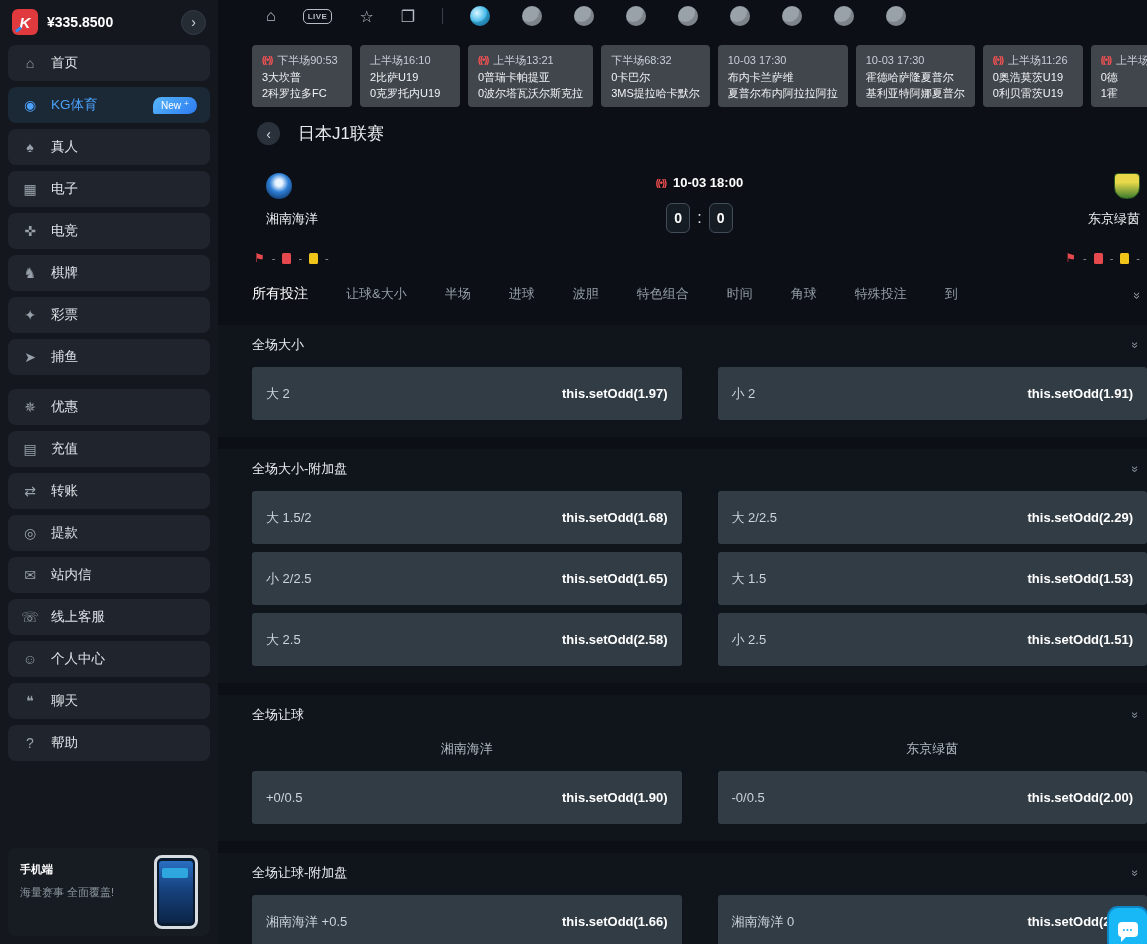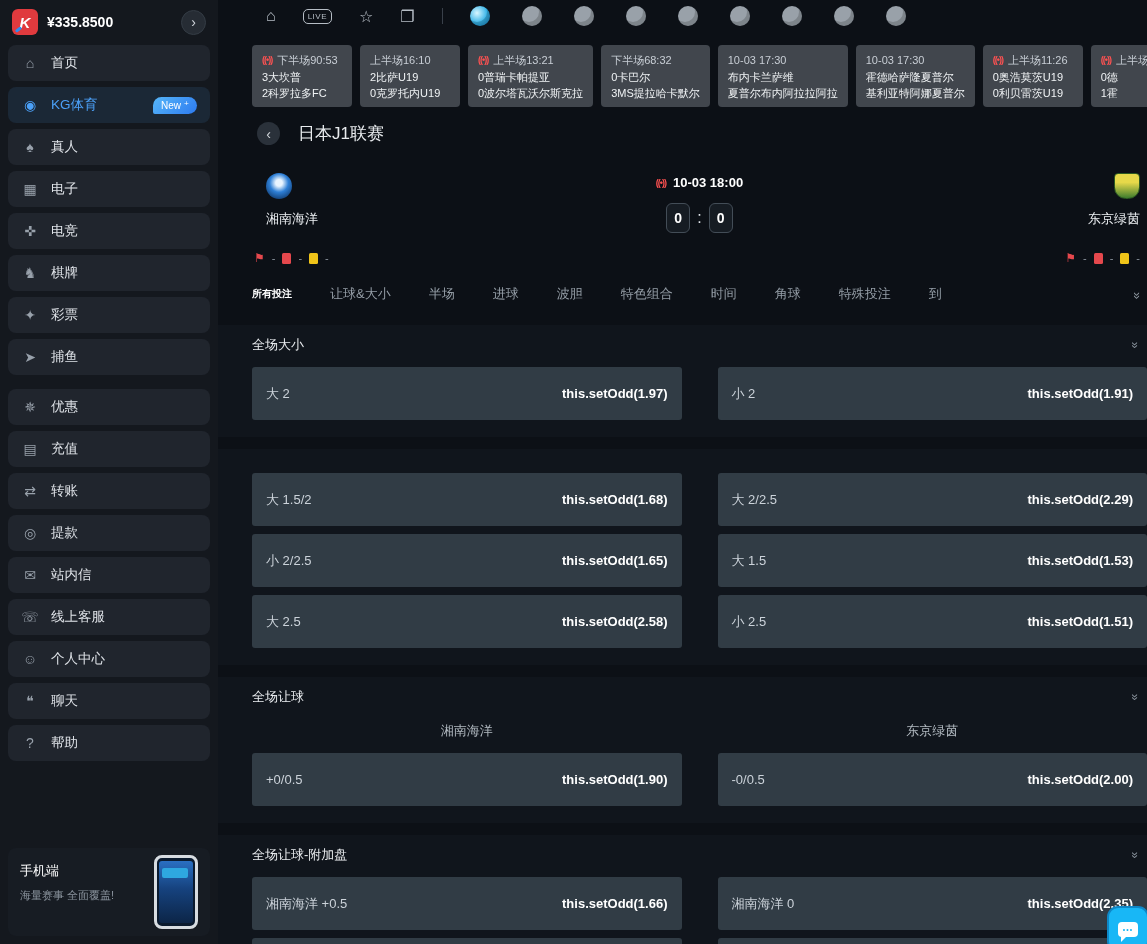--- a/index.html
+++ b/index.html
@@ -15,31 +15,31 @@
   .balance{font-weight:bold;font-size:14px;color:#fff}
   .wallet-arrow{margin-left:auto;width:25px;height:25px;border-radius:50%;background:#262c34;border:1px solid #343c45;display:flex;align-items:center;justify-content:center;color:#cfd4da;font-size:14px;cursor:pointer}
   .menu{padding:0 8px;display:flex;flex-direction:column;gap:6px}
   .menu.user{margin-top:14px}
   .pill{height:36px;background:#20252d;border-radius:8px;display:flex;align-items:center;padding:0 13px;gap:12px;font-size:13.5px;color:#dfe3e8;cursor:pointer;flex:none}
   .pill .micon{width:18px;text-align:center;color:#98a1ab;font-size:14px}
   .pill.active{background:#1b2836;color:#4ba0f7}
   .pill.active .micon{color:#4ba0f7}
   .badge{margin-left:auto;background:linear-gradient(135deg,#56b6f9,#2d7bf0);color:#fff;font-size:10px;padding:3px 8px;border-radius:9px 9px 9px 2px}
   .promo{margin:auto 8px 8px;background:#171c23;border-radius:8px;padding:14px 12px;position:relative;height:88px;overflow:hidden;flex:none}
-  .promo-title{font-size:13px;font-weight:normal;color:#fff}
+  .promo-title{font-size:11px;font-weight:bold;color:#fff}
   .promo-sub{font-size:11px;color:#8b949e;margin-top:8px}
   .phone{position:absolute;right:12px;top:7px;width:44px;height:74px;border:3px solid #d7dce1;border-radius:8px;background:#0a1a2e}
   .phone::before{content:"";position:absolute;inset:3px 2px;background:linear-gradient(180deg,#2a6fc2,#16427e 45%,#0c2547);border-radius:3px}
   .phone::after{content:"";position:absolute;left:5px;top:10px;width:26px;height:10px;background:#2ea7e0;border-radius:2px}
 
   
   .main{flex:1;padding-left:34px;position:relative;overflow:hidden}
   .topbar{height:32px;display:flex;align-items:center;gap:27px;padding-left:14px;color:#b6bdc5}
   .tb-ic{font-size:16px;cursor:pointer}
-  .live-badge{border:1.5px solid #b6bdc5;border-radius:5px;font-size:8px;font-weight:normal;padding:2px 4px;letter-spacing:.5px;cursor:pointer}
+  .live-badge{border:1.5px solid #b6bdc5;border-radius:5px;font-size:8px;font-weight:bold;padding:2px 4px;letter-spacing:.5px;cursor:pointer}
   .tdivider{width:1px;height:16px;background:#39404a}
   .sport{width:20px;height:20px;border-radius:50%;background:#99a1a9;box-shadow:inset -3px -4px 0 rgba(0,0,0,.18);cursor:pointer;flex:none}
   .sport.active{background:radial-gradient(circle at 35% 35%,#d8f6ff,#35b3e8 55%,#1577b3)}
 
   .ticker{display:flex;gap:8px;margin-top:13px;overflow:hidden;height:62px}
   .tcard{min-width:100px;flex:0 0 auto;background:#41464d;border-radius:4px;padding:7px 10px;font-size:11px;line-height:1.5;cursor:pointer;overflow:hidden}
   .t-time{color:#c8ced5;display:flex;gap:5px;align-items:center;white-space:nowrap}
   .live-ic{color:#ff5252;font-size:9px;letter-spacing:-1px;font-weight:bold}
   .t-team{color:#f0f3f5;white-space:nowrap}
 
@@ -62,21 +62,21 @@
   .scorebox{width:24px;height:30px;background:#161c23;border:1px solid #434d57;border-radius:6px;display:flex;align-items:center;justify-content:center;font-size:14px;font-weight:bold;color:#fff}
   .flagrow{margin-top:18px;display:flex;justify-content:space-between;padding:0 7px 0 2px}
   .flags{display:flex;align-items:center;gap:7px;font-size:11px;color:#8b949e}
   .flag{color:#e5484d;font-size:12px}
   .sq{width:9px;height:11px;border-radius:1.5px}
   .sq.red{background:#e5484d}
   .sq.yellow{background:#f0c419}
 
   .tabs{margin-top:20px;display:flex;align-items:center;gap:38px;font-size:13px;color:#959ea7;white-space:nowrap;overflow:hidden;padding-bottom:12px;position:relative;padding-right:26px}
   .tab{cursor:pointer;flex:none}
-  .tab.active{color:#fff;font-weight:bold;font-size:10px}
+  .tab.active{color:#fff;font-weight:normal;font-size:14px}
   .tabs-more{position:absolute;right:6px;top:3px;color:#959ea7;transform:rotate(90deg);font-size:13px;cursor:pointer}
 
   .section{margin:10px 0 12px -34px;background:#10151c;padding:11px 0 17px 34px}
   .sec-head{display:flex;align-items:center}
   .sec-title{font-size:13px;color:#e9ecef}
   .sec-more{margin-left:auto;margin-right:8px;color:#8b949e;transform:rotate(90deg);font-size:12px;cursor:pointer}
   .sec-headers{display:grid;grid-template-columns:1fr 1fr;column-gap:36px;margin-top:16px;text-align:center;color:#b3bbc2;font-size:13px}
   .rows{margin-top:13px;display:grid;grid-template-columns:1fr 1fr;column-gap:36px;row-gap:8px}
   .cell{background:#313c45;border-radius:3px;height:53px;display:flex;align-items:center;justify-content:space-between;padding:0 14px;cursor:pointer}
   .cell .lbl{color:#ccd3da;font-size:13px;white-space:nowrap}
@@ -333,20 +333,24 @@
               <span class="lbl">大 2</span>
               <span class="odd">this.setOdd(1.97)</span>
             </div>
             <div class="cell">
               <span class="lbl">小 2</span>
               <span class="odd">this.setOdd(1.91)</span>
             </div>
           </div>
         </section>
         <section class="section">
+          <div class="sec-head">
+            <span class="sec-title">全场大小-附加盘</span>
+            <span class="sec-more">»</span>
+          </div>
           <div class="rows">
             <div class="cell">
               <span class="lbl">大 1.5/2</span>
               <span class="odd">this.setOdd(1.68)</span>
             </div>
             <div class="cell">
               <span class="lbl">大 2/2.5</span>
               <span class="odd">this.setOdd(2.29)</span>
             </div>
             <div class="cell">

